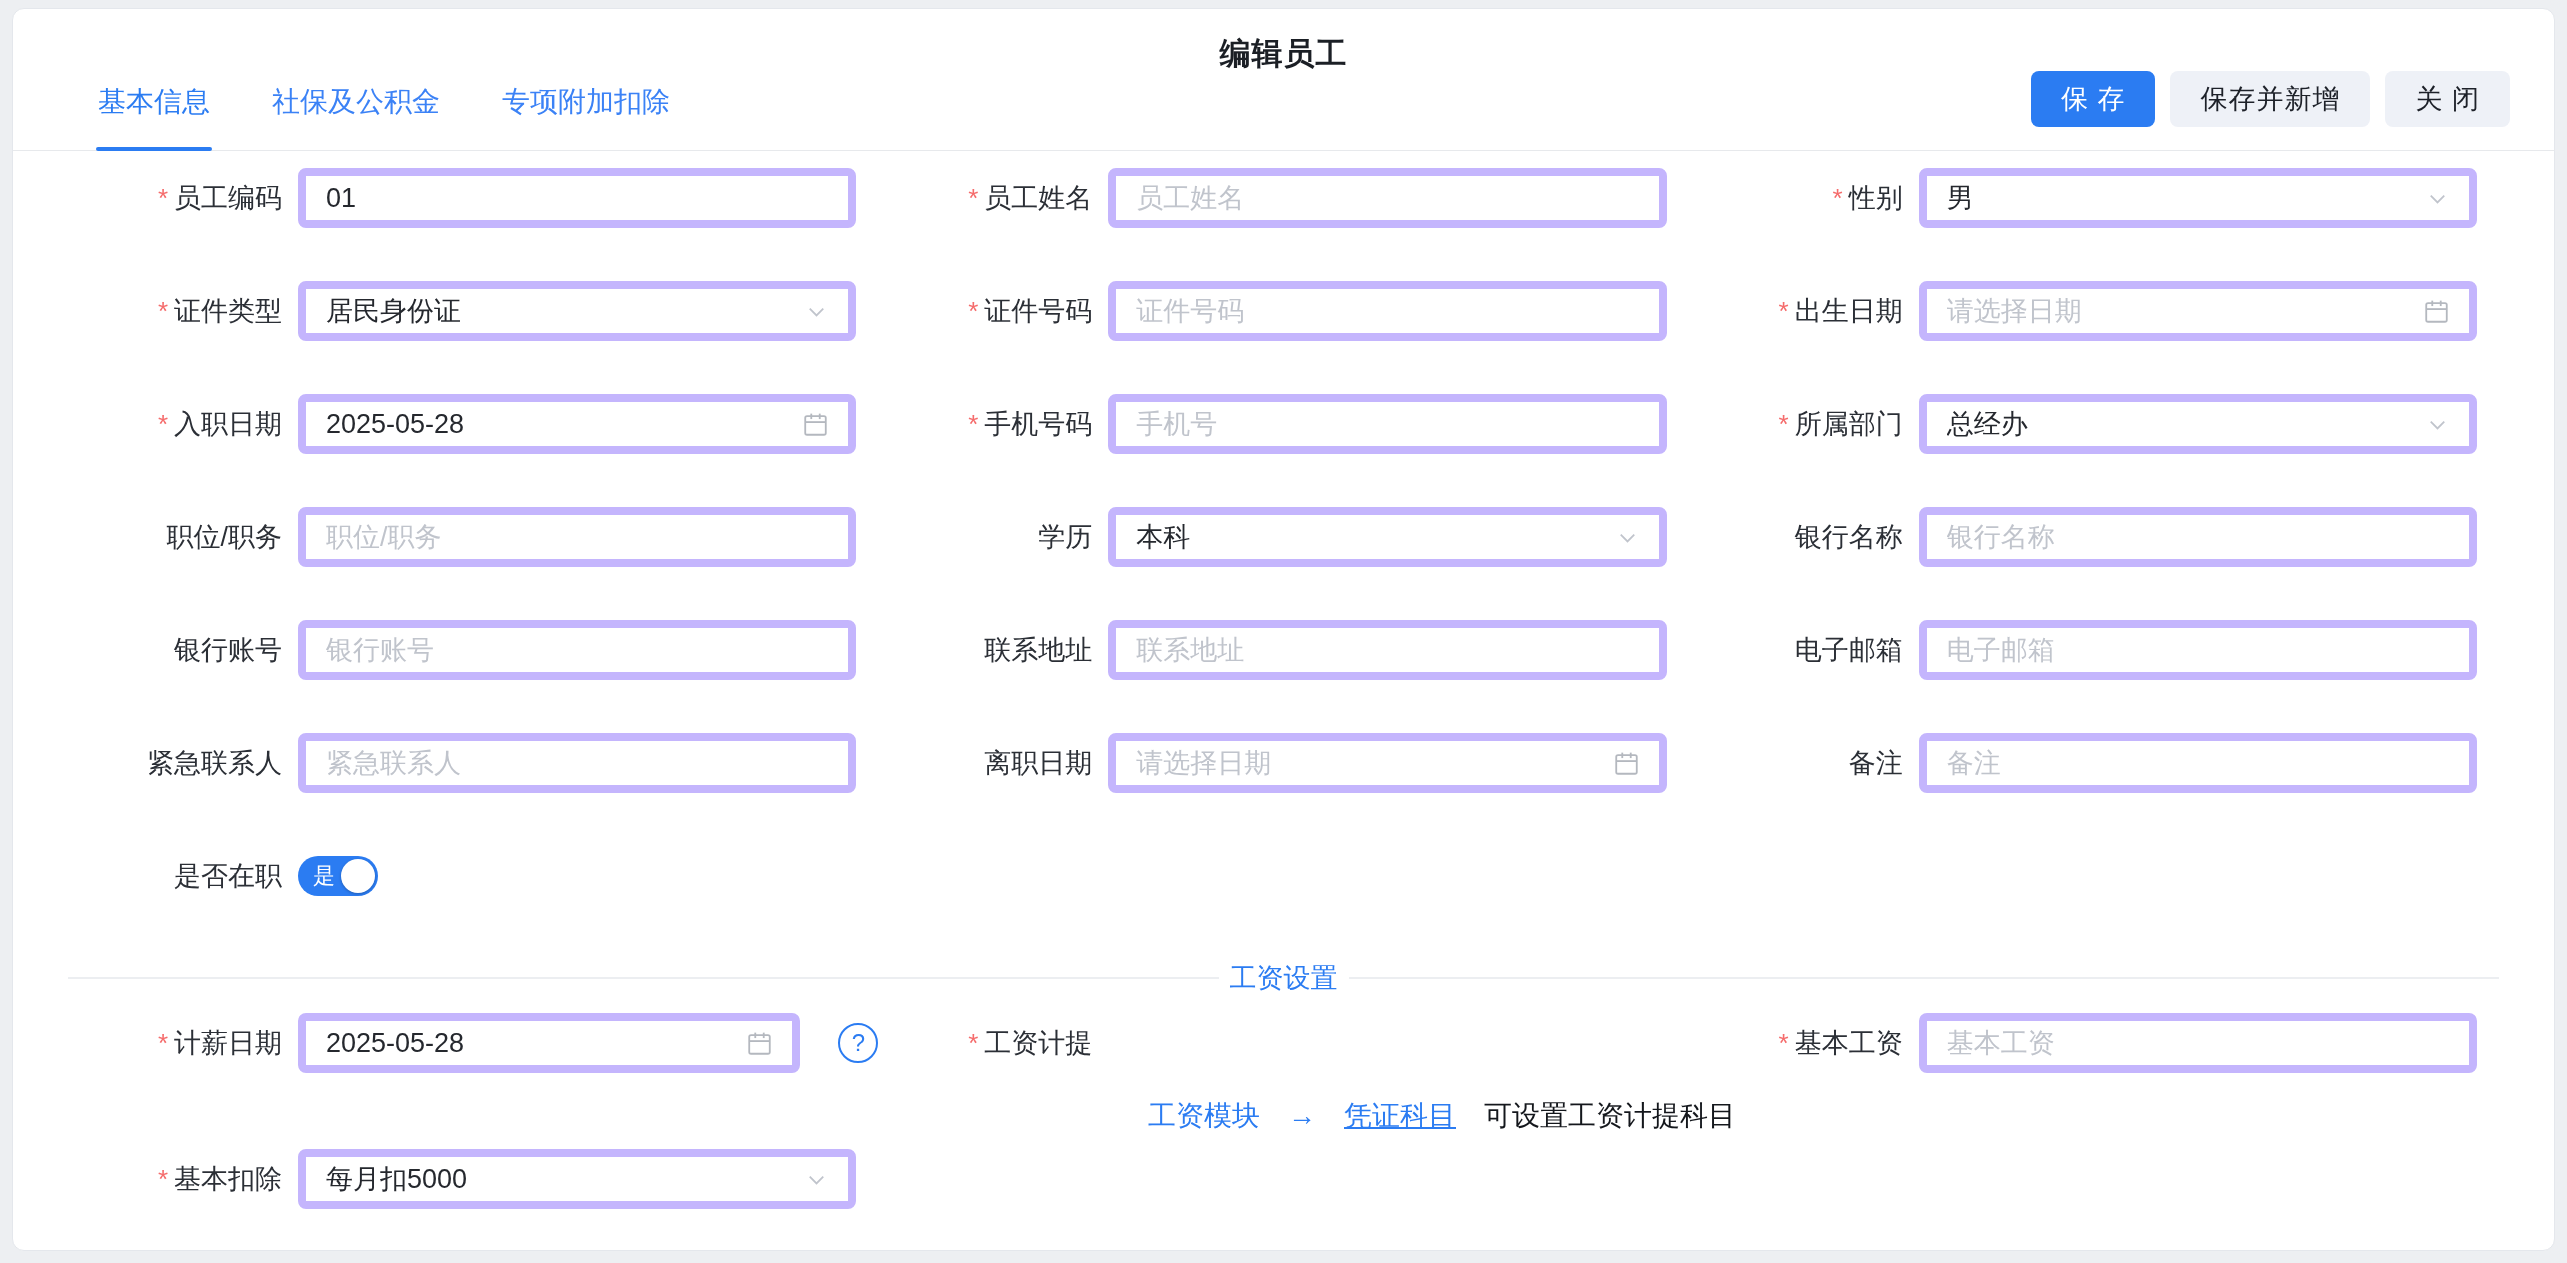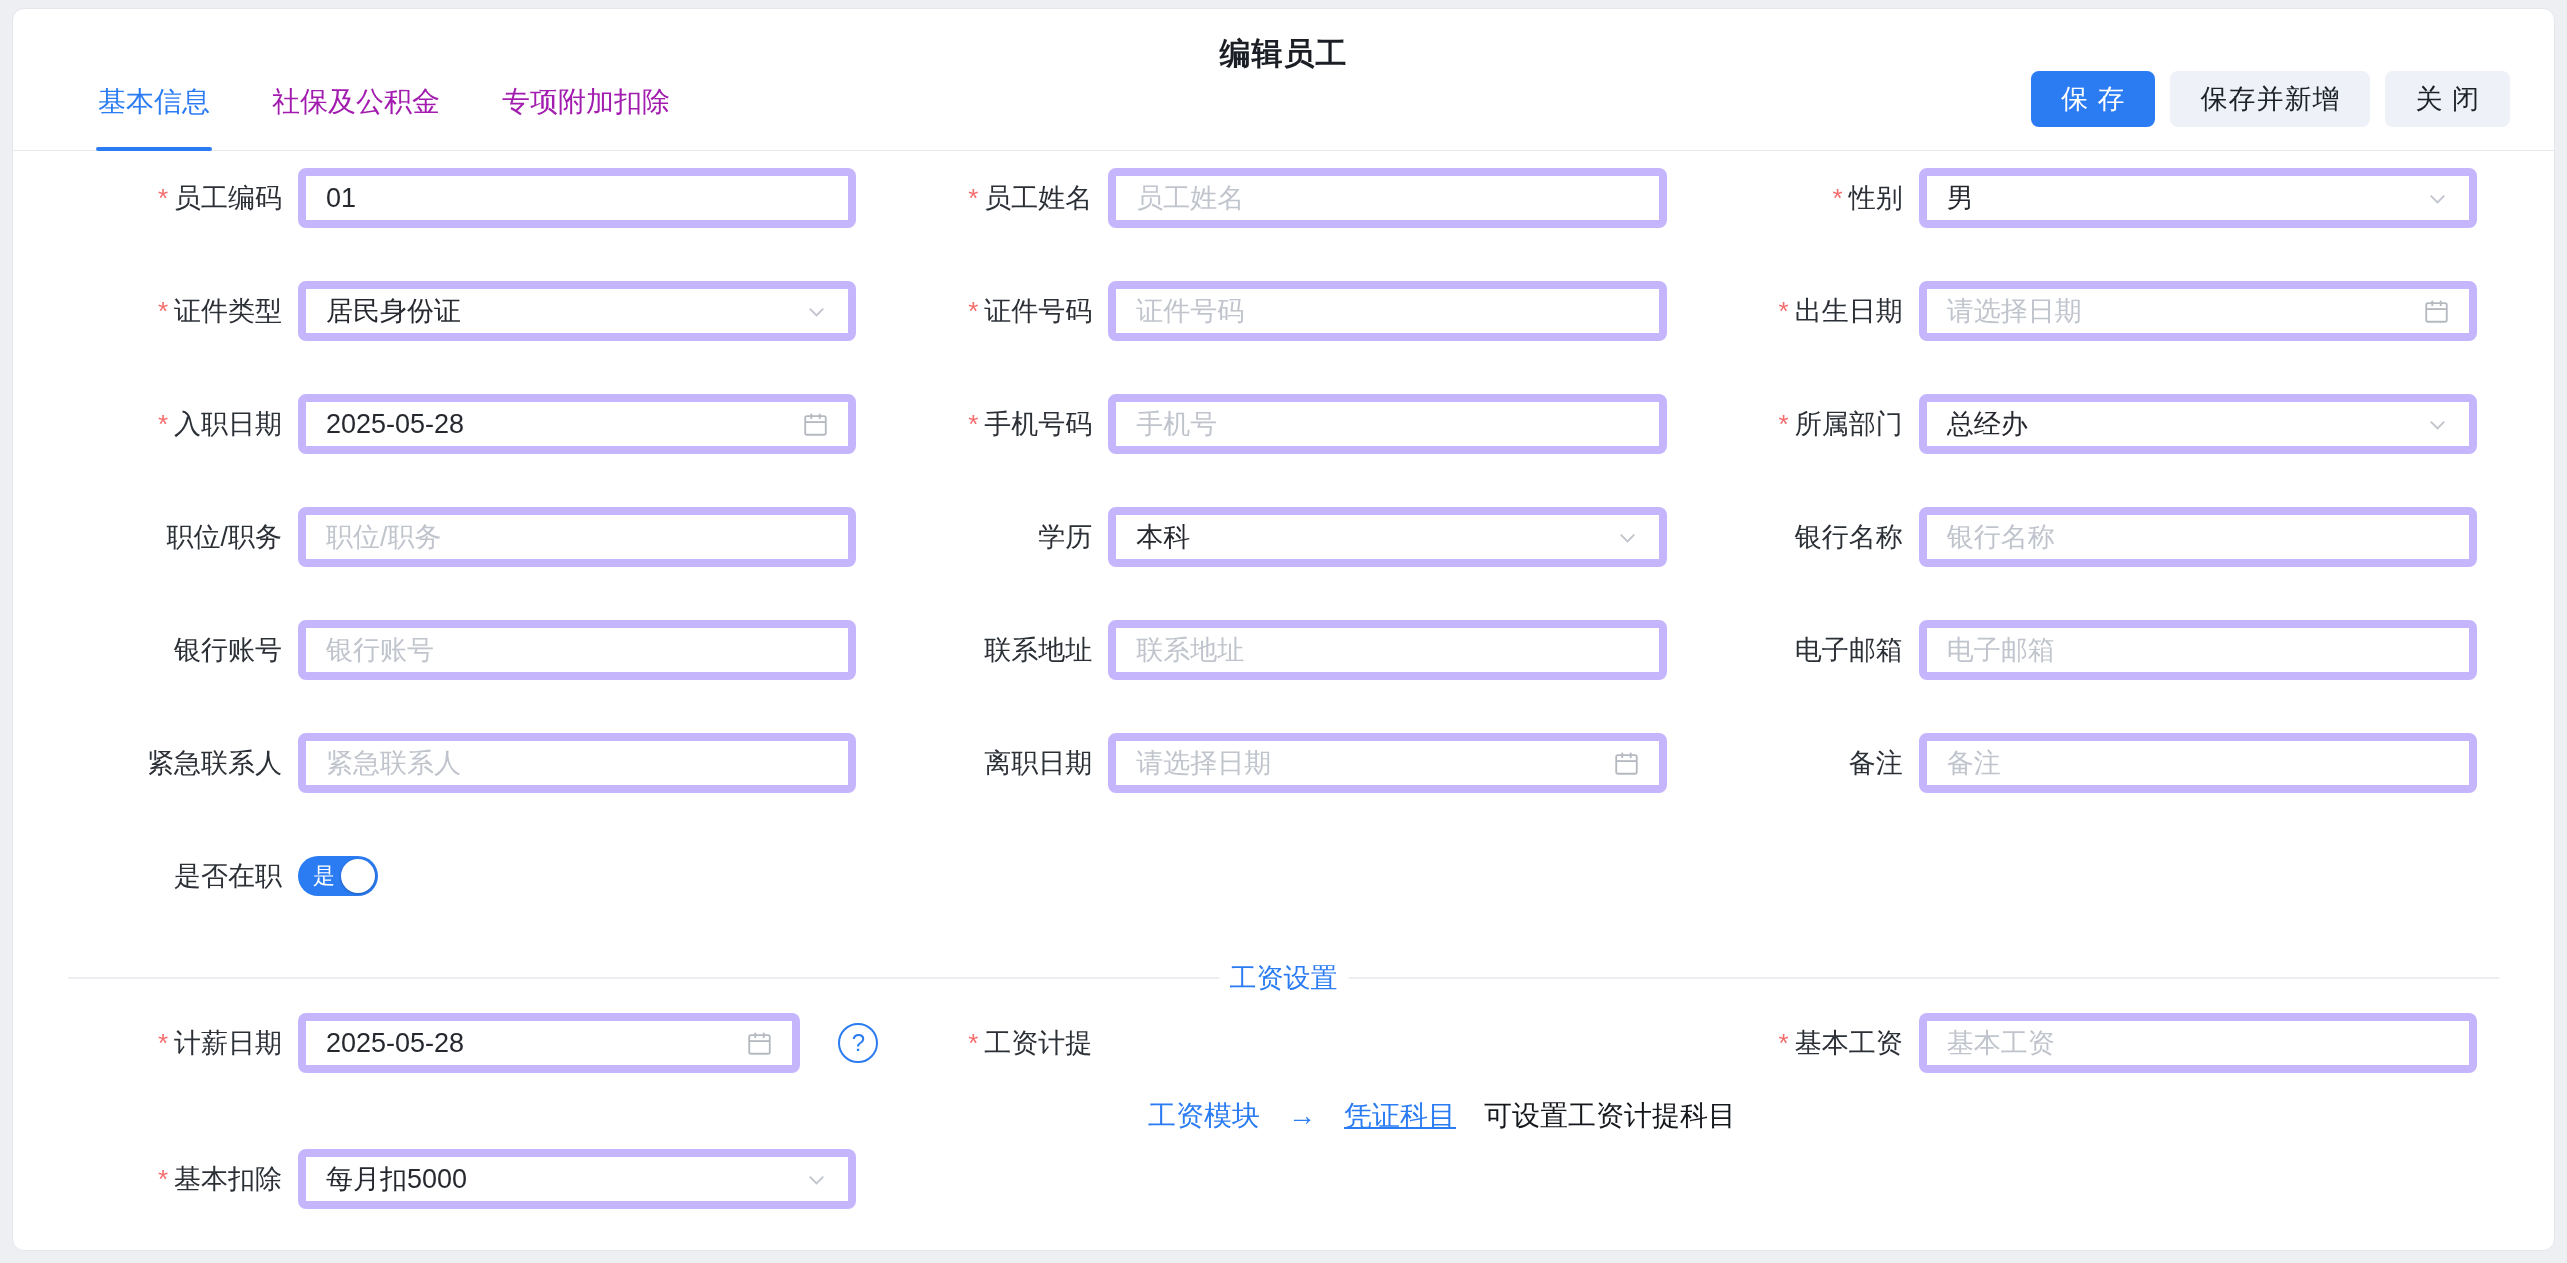--- a/index.html
+++ b/index.html
@@ -16,21 +16,21 @@
     overflow:hidden;
   }
   
   .header{position:relative;height:141px;border-bottom:1px solid #e7e9ec;}
   .dlg-title{
     position:absolute;top:24px;left:0;right:0;text-align:center;
     font-size:31px;font-weight:bold;color:#1b1f25;letter-spacing:1px;
   }
   .tabs{position:absolute;left:55px;bottom:-1px;display:flex;gap:58px;margin-left:28px;}
   .tab{
-    position:relative;font-size:28px;color:#a21caf;padding:0 2px 30px 2px;cursor:pointer;
+    position:relative;font-size:28px;color:#3b82f6;padding:0 2px 30px 2px;cursor:pointer;
   }
   .tab.active{color:#2b7cf2;}
   .tab.active::after{
     content:"";position:absolute;left:0;right:0;bottom:0;height:4px;
     background:#2b7cf2;border-radius:2px;
   }
   .actions{position:absolute;right:44px;top:62px;display:flex;gap:15px;}
   .btn{
     height:56px;padding:0 30px;border-radius:8px;border:none;
     font-size:27px;font-family:inherit;cursor:pointer;letter-spacing:1px;

